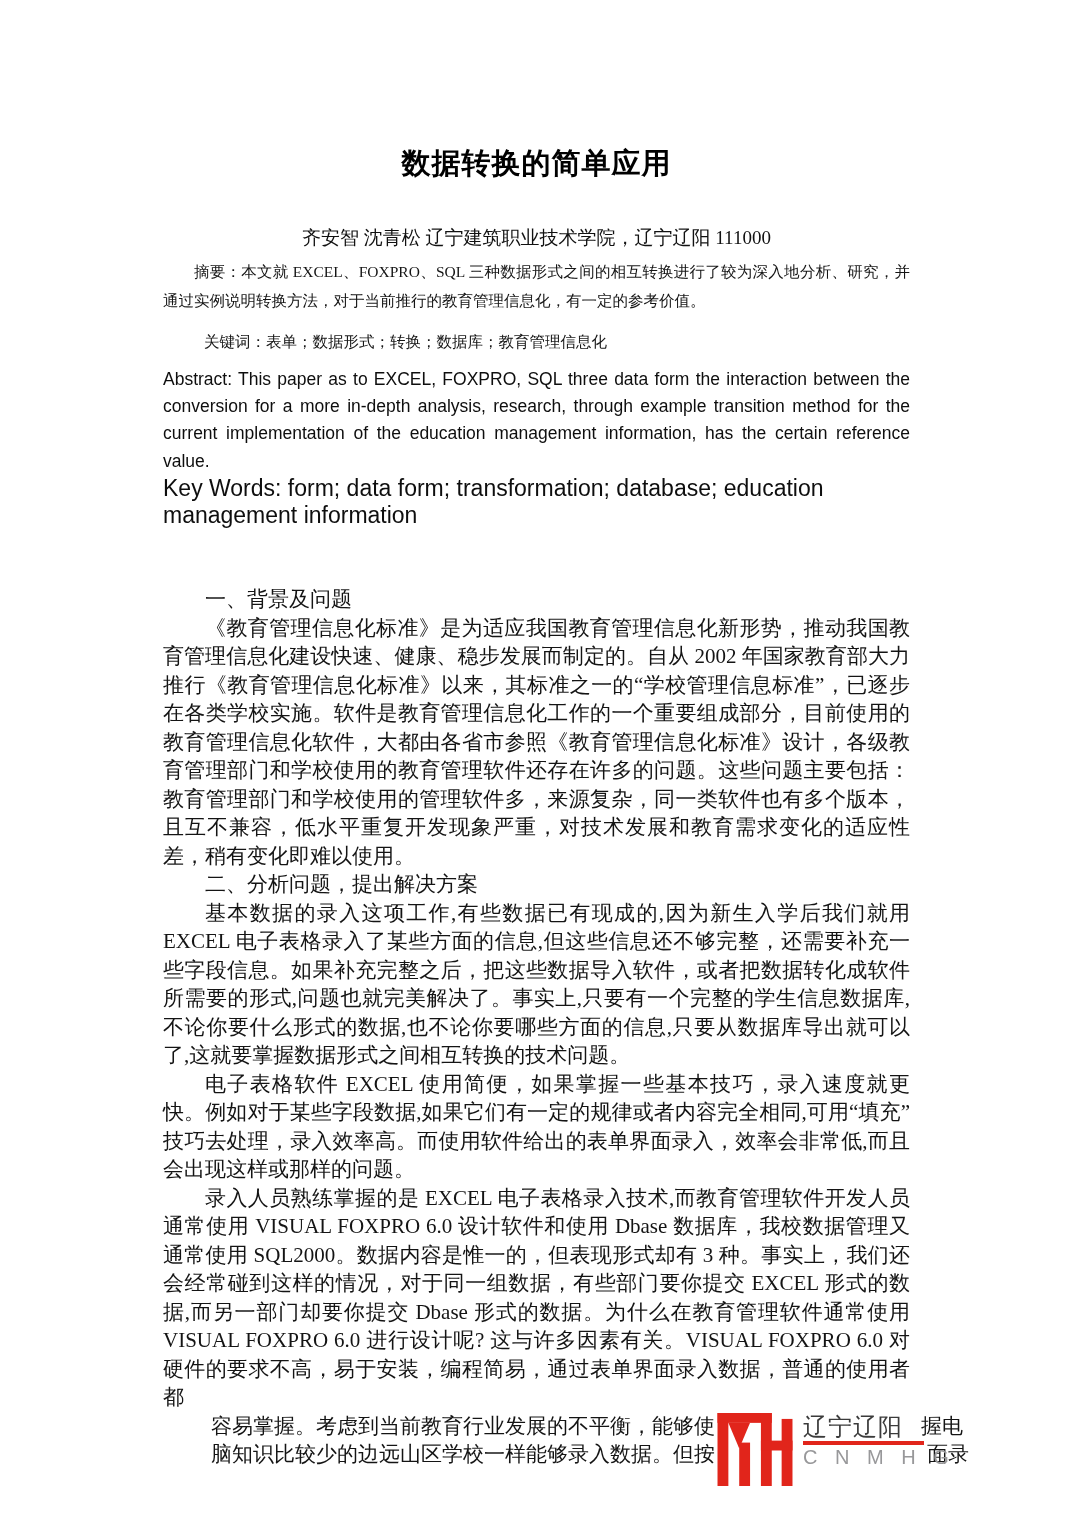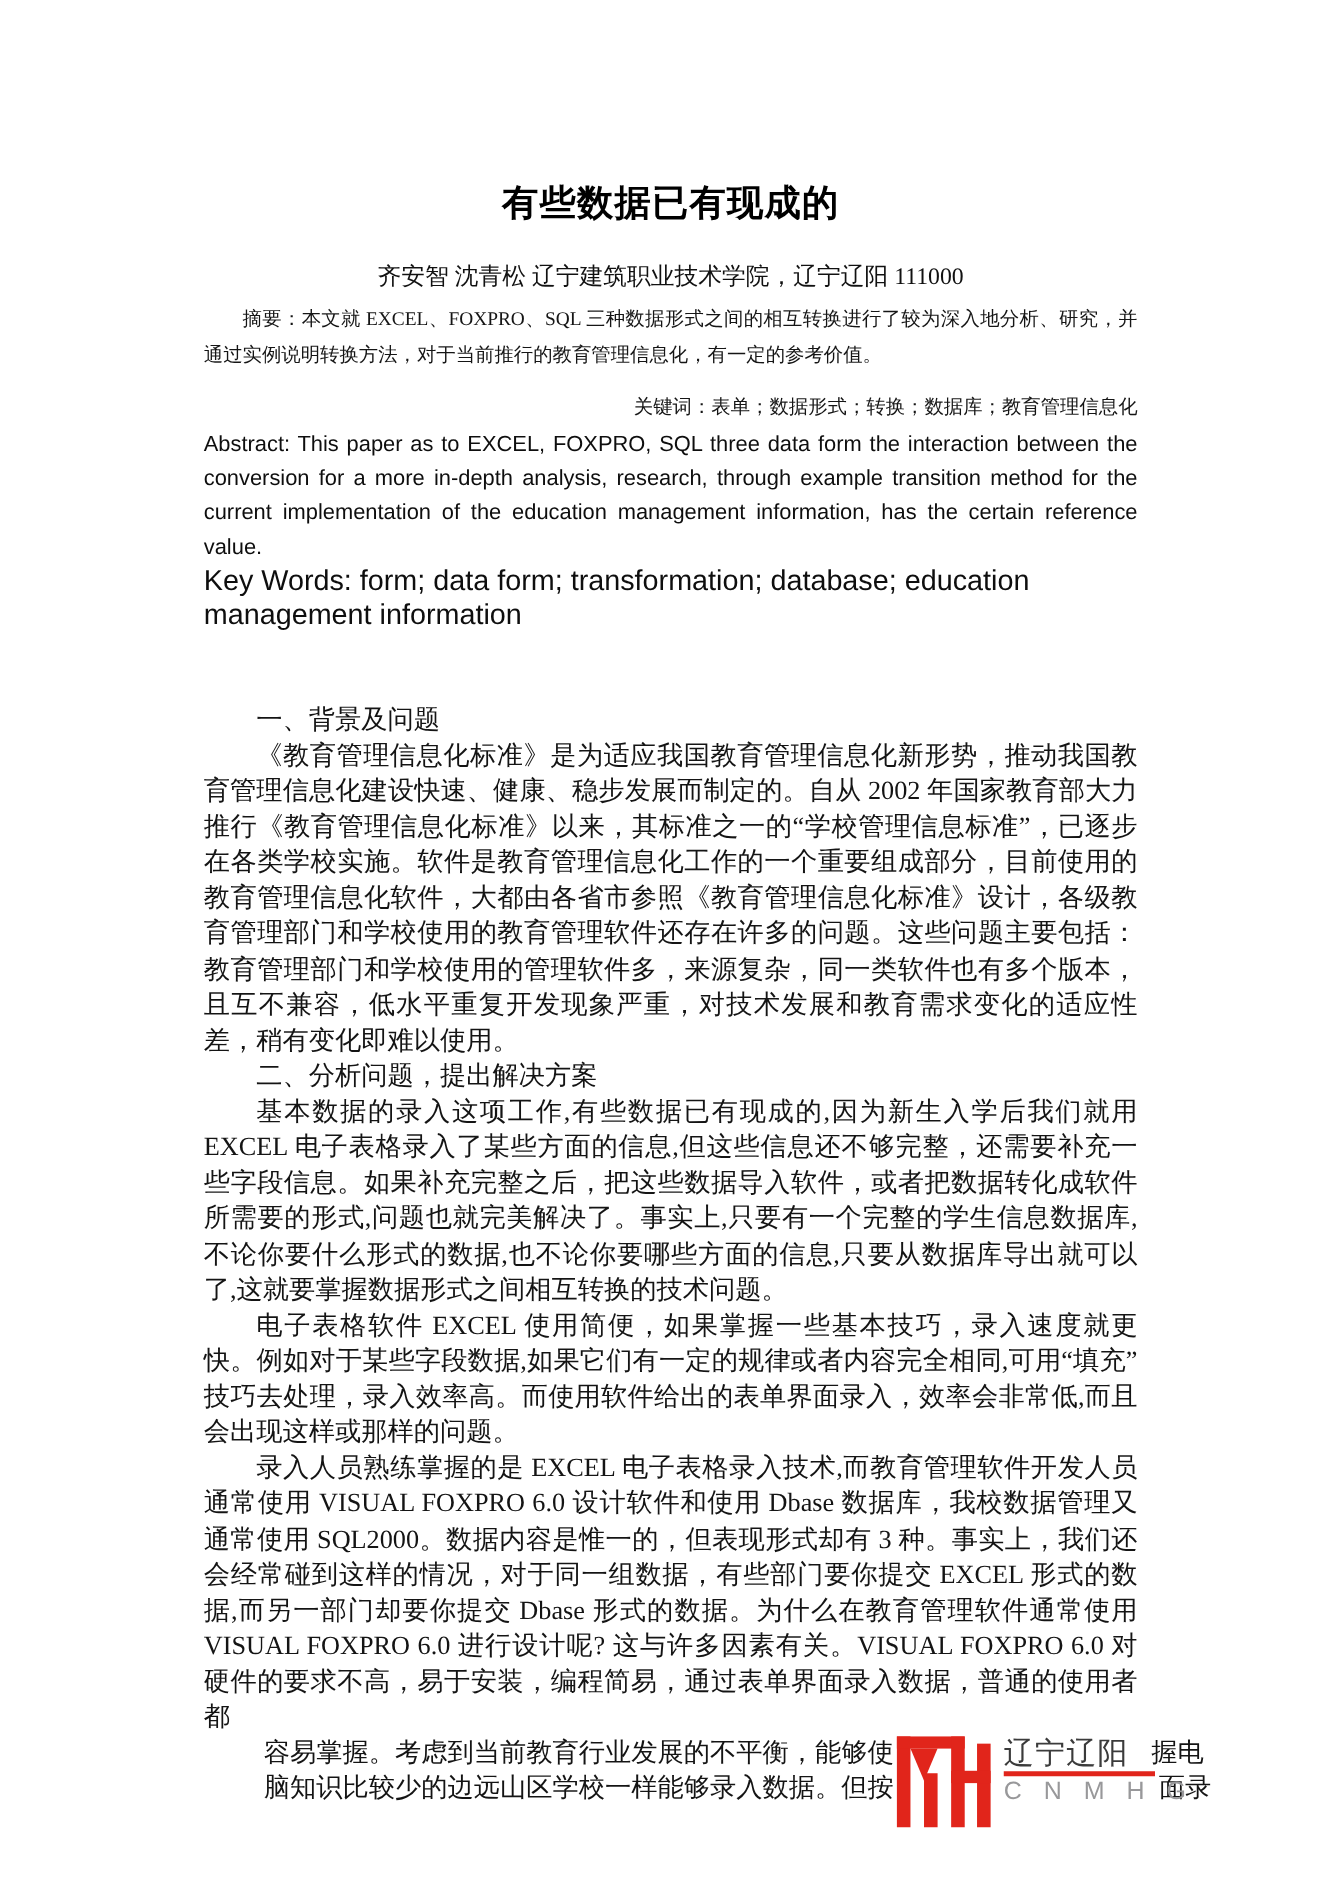--- a/index.html
+++ b/index.html
@@ -19,41 +19,40 @@
     margin:0;
     padding-top:146px;
     font-size:29px;
     line-height:34px;
     font-weight:700;
     text-align:center;
     letter-spacing:1px;
     color:#000;
   }
   .authors{
-    margin-top:29px;
+    margin-top:45px;
     font-size:19px;
     line-height:25px;
     text-align:center;
     color:#111;
   }
   .abs-cn{
     margin:7px 0 12px 0;
     font-size:15.5px;
     line-height:29px;
     text-indent:2em;
     text-align:justify;
     color:#151515;
   }
   .kw-cn{
-    margin:0;
+    margin:10px;
     font-size:15.5px;
     line-height:29px;
     text-indent:2em;
     color:#151515;
-    text-align:right;
   }
   .abs-en{
     margin:2px 0 0 0;
     font-family:"Liberation Sans","DejaVu Sans",sans-serif;
     font-size:17.5px;
     line-height:27.2px;
     text-align:justify;
     color:#0e0e0e;
   }
   .kw-en{
@@ -121,21 +120,21 @@
     color:#98989a;
     margin-top:1px;
     white-space:nowrap;
   }
 </style>
 </head>
 <body>
 
 <div class="page">
 
-  <h1 class="title">有些数据已有现成的</h1>
+  <h1 class="title">数据转换的简单应用</h1>
 
   <div class="authors">齐安智 沈青松 辽宁建筑职业技术学院，辽宁辽阳 111000</div>
 
   <p class="abs-cn">摘要：本文就 EXCEL、FOXPRO、SQL 三种数据形式之间的相互转换进行了较为深入地分析、研究，并通过实例说明转换方法，对于当前推行的教育管理信息化，有一定的参考价值。</p>
   <p class="kw-cn">关键词：表单；数据形式；转换；数据库；教育管理信息化</p>
 
   <p class="abs-en">Abstract: This paper as to EXCEL, FOXPRO, SQL three data form the interaction between the conversion for a more in-depth analysis, research, through example transition method for the current implementation of the education management information, has the certain reference value.</p>
   <p class="kw-en">Key Words: form; data form; transformation; database; education management information</p>
 
   <div class="body-text">

